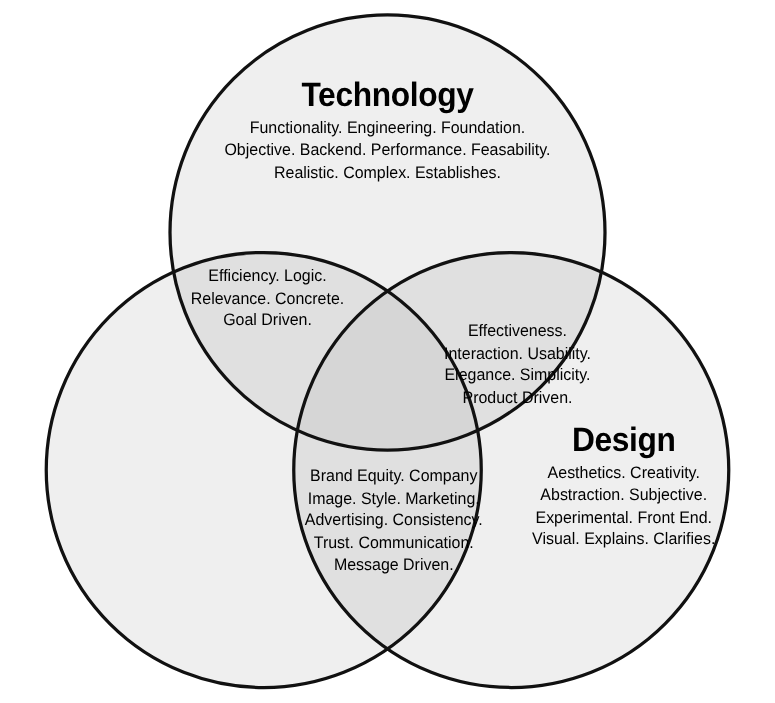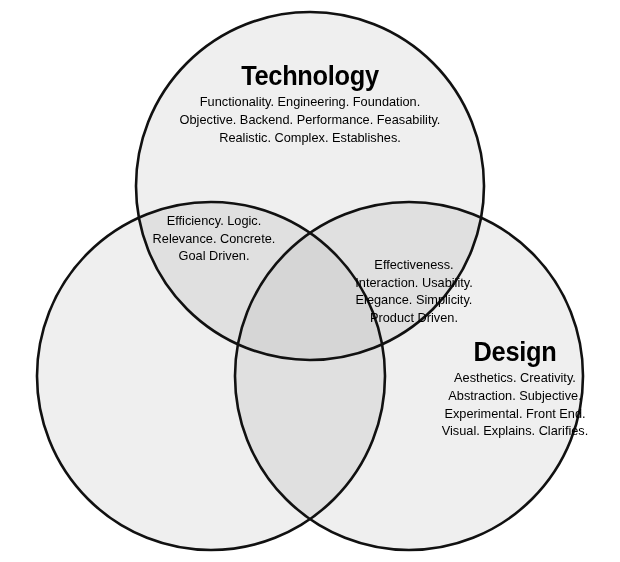--- a/index.html
+++ b/index.html
@@ -57,21 +57,21 @@
     transform: scaleX(0.96);
   }
   .body-text .line {
     display: block;
     white-space: nowrap;
   }
 
   
   #region-technology { left: 168px; top: 62px;  width: 284px; }
   #region-business   { left: 44px;  top: 338px; width: 234px; }
-  #region-design     { left: 412px; top: 338px; width: 206px; text-align: center; }
+  #region-design     { left: 396px; top: 338px; width: 206px; text-align: center; }
 
   #region-tech-business { left: 140px; top: 212px; width: 148px; }
   #region-tech-design   { left: 336px; top: 212px; width: 156px; margin-top: 44px; }
   #region-business-design { left: 232px; top: 372px; width: 166px; }
 
   #region-center { left: 238px; top: 249px; width: 146px; }
 
   .ux-mark {
     font-weight: bold;
     font-size: 31px;
@@ -160,16 +160,25 @@
 
     <div class="block" id="region-tech-design">
       <div class="body-text">
         <span class="line">Effectiveness.</span>
         <span class="line">Interaction. Usability.</span>
         <span class="line">Elegance. Simplicity.</span>
         <span class="line">Product Driven.</span>
       </div>
     </div>
 
+    <div class="block" id="region-business-design">
+      <div class="body-text">
+        <span class="line">Brand Equity. Company</span>
+        <span class="line">Image. Style. Marketing.</span>
+        <span class="line">Advertising. Consistency.</span>
+        <span class="line">Trust. Communication.</span>
+        <span class="line">Message Driven.</span>
+      </div>
+    </div>
 
 
   </div>
 </div>
 
 </body></html>

